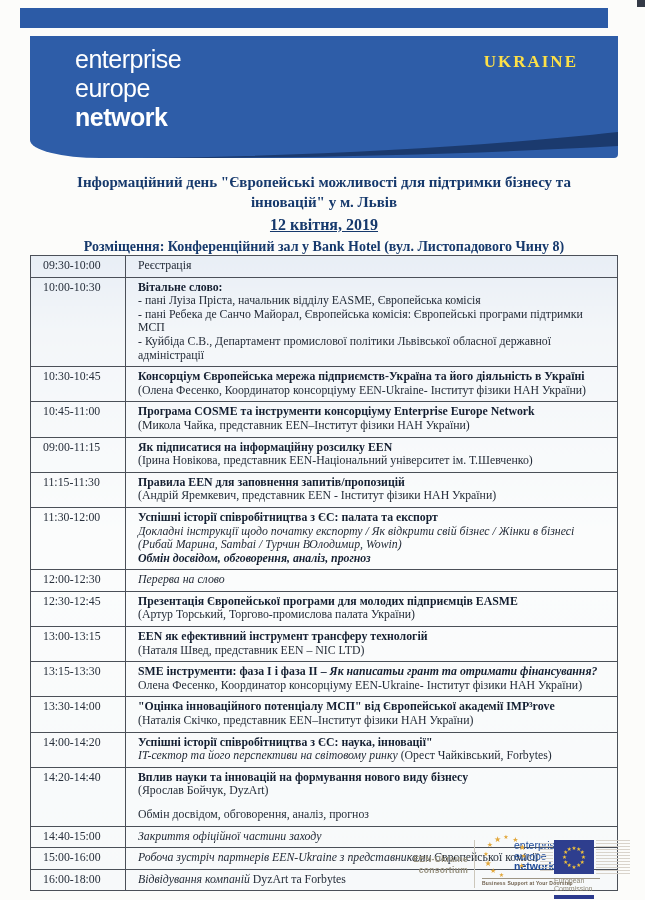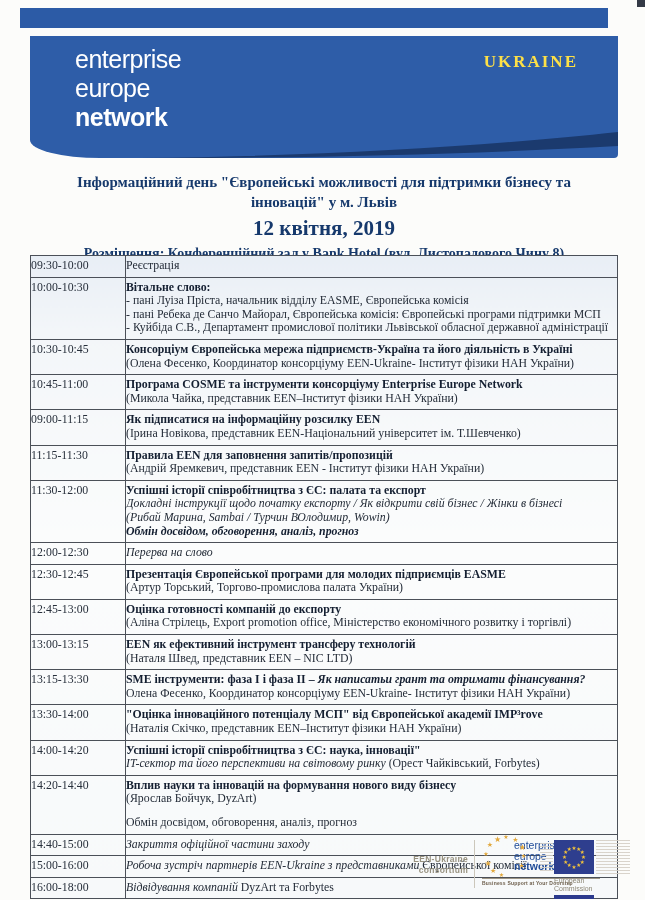--- a/index.html
+++ b/index.html
@@ -28,33 +28,33 @@
   .banner-country {
     position:absolute; right:40px; top:16px;
     font-family:"Liberation Serif", serif; font-weight:bold;
     color:#fde047; font-size:17px; letter-spacing:2px;
   }
   .swoosh { position:absolute; left:0; bottom:0; width:588px; height:26px; }
 
   
   .title-block { position:absolute; left:30px; top:172px; width:588px; text-align:center; color:#16396c; }
   .event-title { font-weight:bold; font-size:15px; line-height:20px; padding:0 40px; }
-  .event-date  { font-weight:bold; font-size:21px; margin-top:4px; }
+  .event-date  { font-weight:bold; font-size:16px; margin-top:4px;text-decoration:underline; }
   .event-loc   { font-weight:bold; font-size:14px; margin-top:5px; }
 
   
   .agenda {
     position:absolute; left:30px; top:255px; width:588px;
     border-collapse:collapse;
     background:linear-gradient(180deg,#e8eef5 0%, #f3f6f9 12%, #fbfcfc 45%, #f7f9fa 100%);
   }
   .agenda td {
     border:1px solid #4b5058;
     font-size:11.8px; line-height:13.6px;
-    padding:3px 8px 4px 0;
+    padding:3px 8px 4px 12px;
     vertical-align:top; color:#242c38;
   }
   .agenda td.time { width:95px; white-space:nowrap; color:#272f3b; }
   .seg-b  { font-weight:bold; color:#141f31; }
   .seg-i  { font-style:italic; }
   .seg-bi { font-weight:bold; font-style:italic; color:#141f31; }
   .blank-line { min-height:10px; }
 
   
   .footer { position:absolute; left:398px; top:836px; width:245px; height:62px; }
@@ -181,27 +181,20 @@
           <td class="time">12:00-12:30</td>
           <td>
             <div><span class="seg-i">Перерва на слово</span></div>
           </td>
         </tr>
         <tr>
           <td class="time">12:30-12:45</td>
           <td>
             <div><span class="seg-b">Презентація Європейської програми для молодих підприємців EASME</span></div>
             <div><span class="seg-r">(Артур Торський, Торгово-промислова палата України)</span></div>
-          </td>
-        </tr>
-        <tr>
-          <td class="time">12:45-13:00</td>
-          <td>
-            <div><span class="seg-b">Оцінка готовності компаній до експорту</span></div>
-            <div><span class="seg-r">(Аліна Стрілець, Export promotion office, Міністерство економічного розвитку і торгівлі)</span></div>
           </td>
         </tr>
         <tr>
           <td class="time">13:00-13:15</td>
           <td>
             <div><span class="seg-b">EEN як ефективний інструмент трансферу технологій</span></div>
             <div><span class="seg-r">(Наталя Швед, представник EEN – NIC LTD)</span></div>
           </td>
         </tr>
         <tr>

